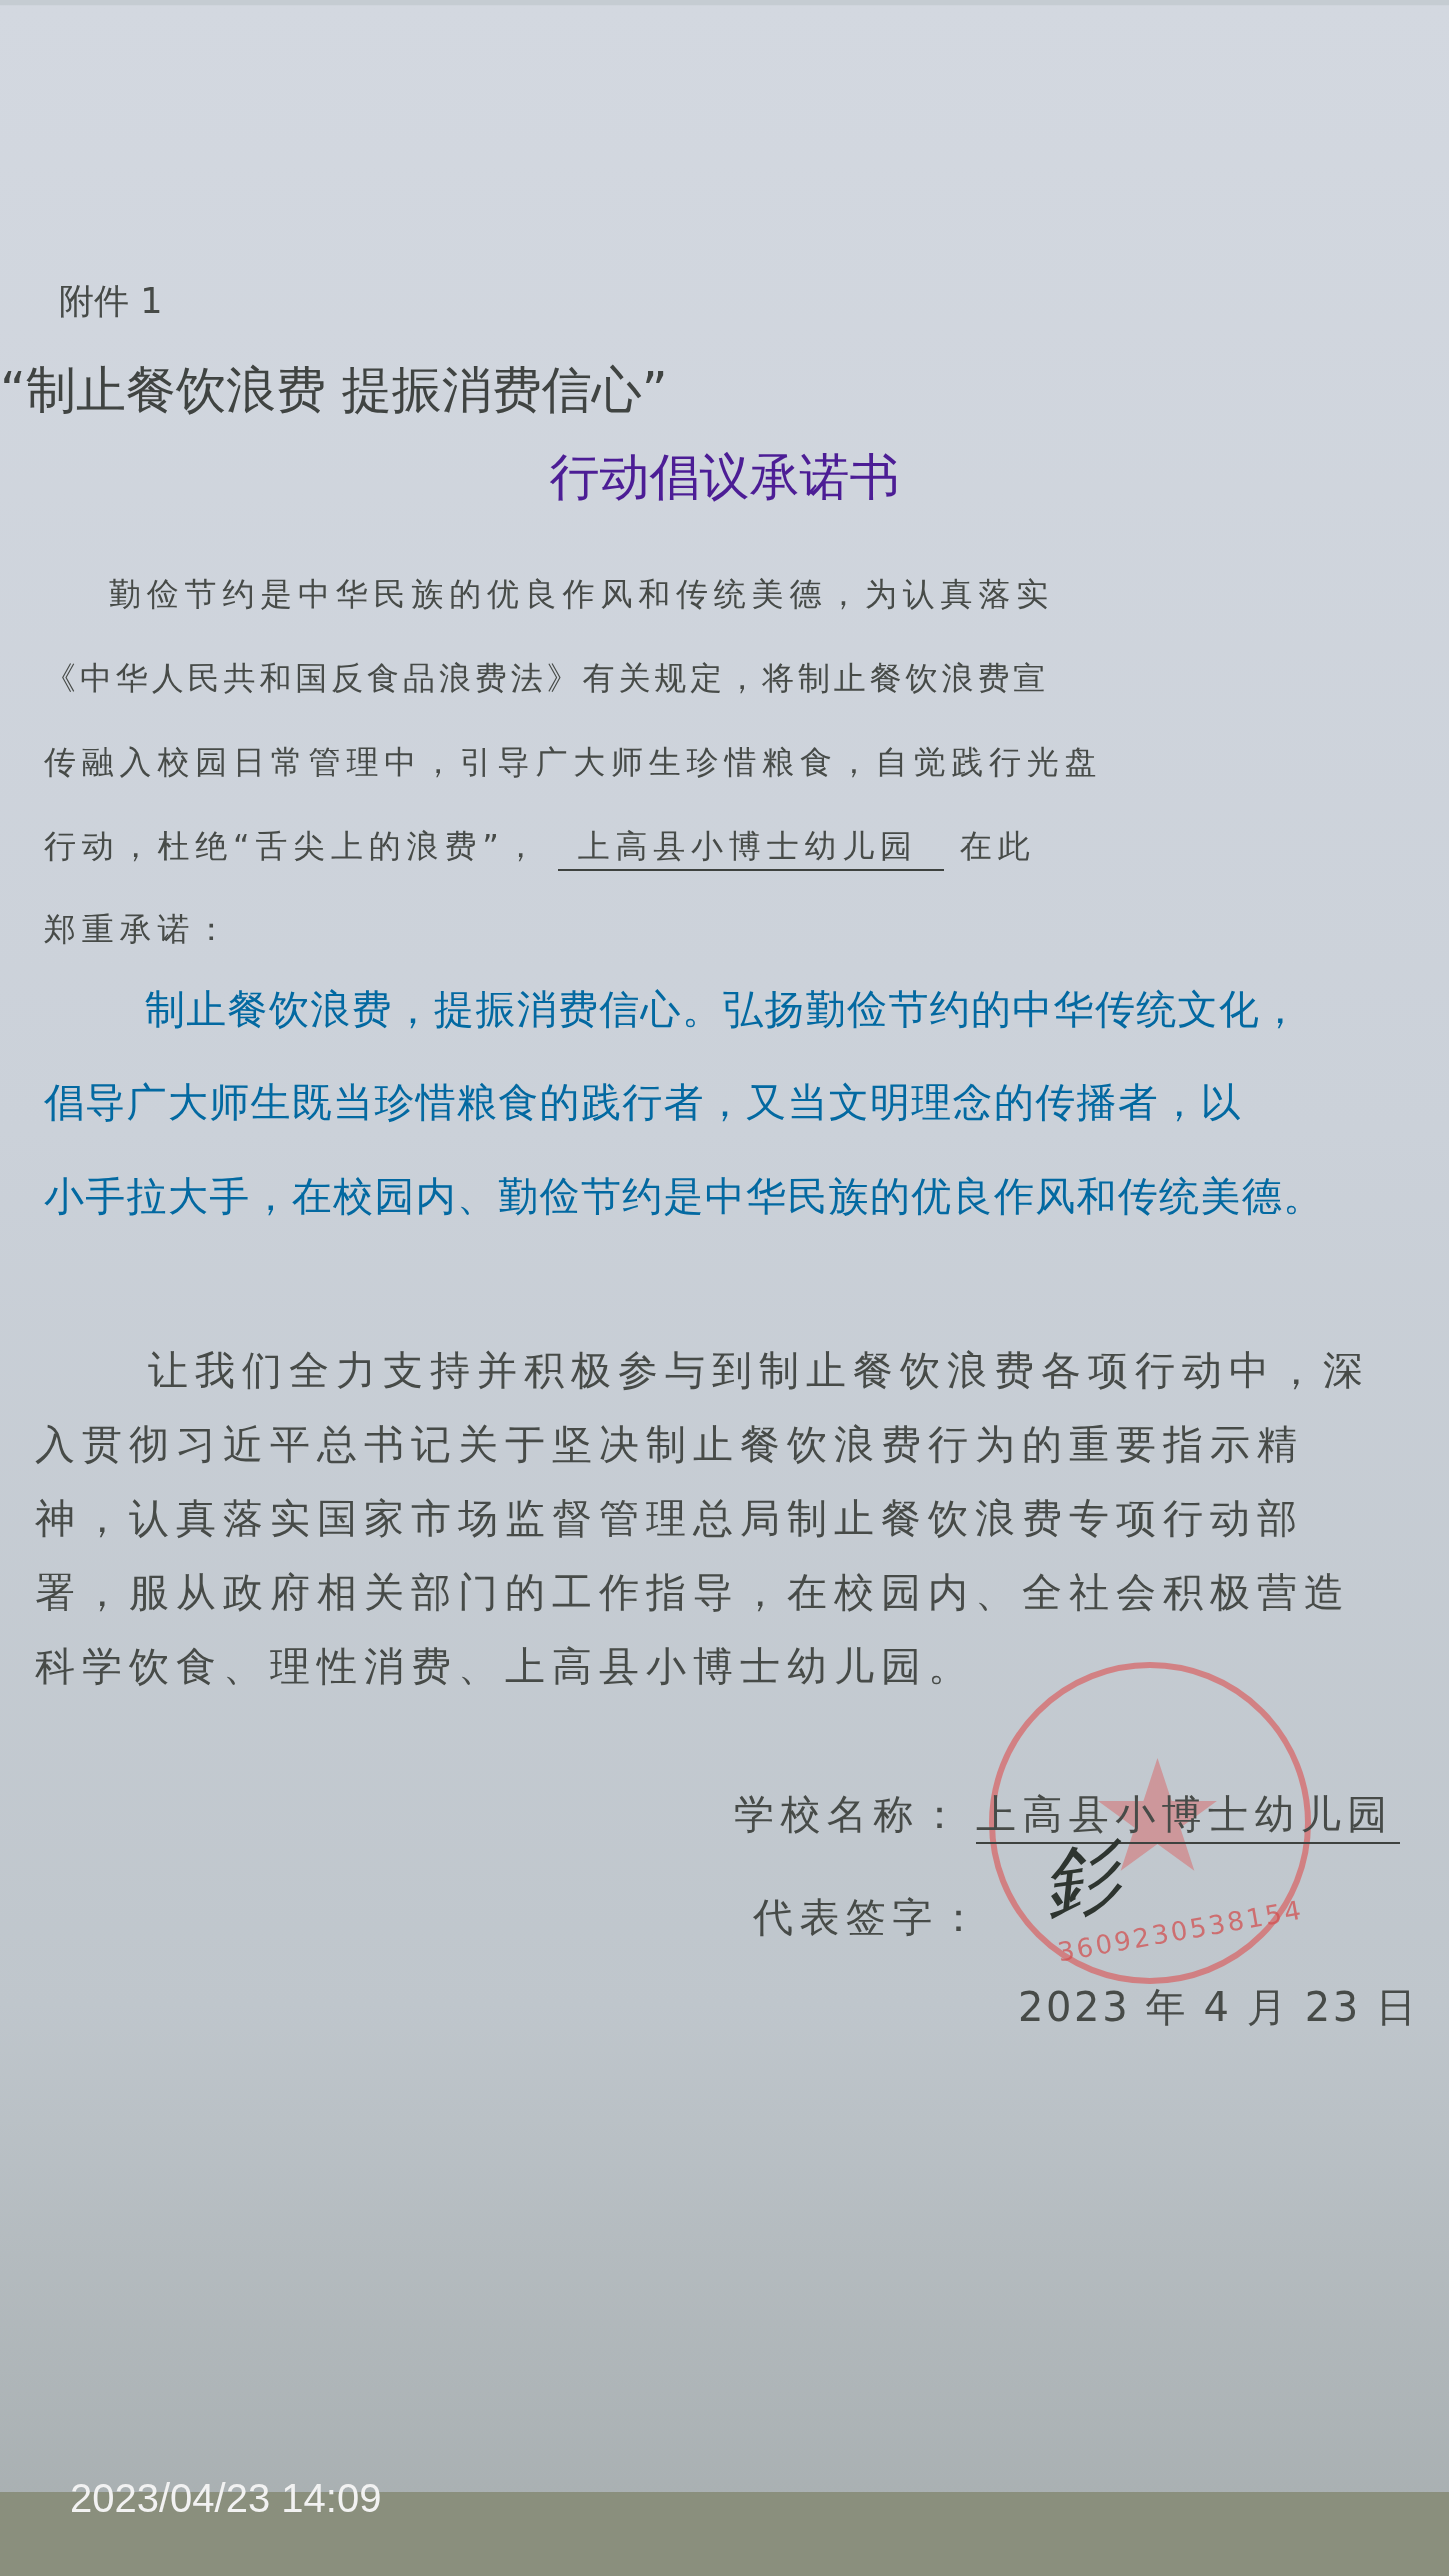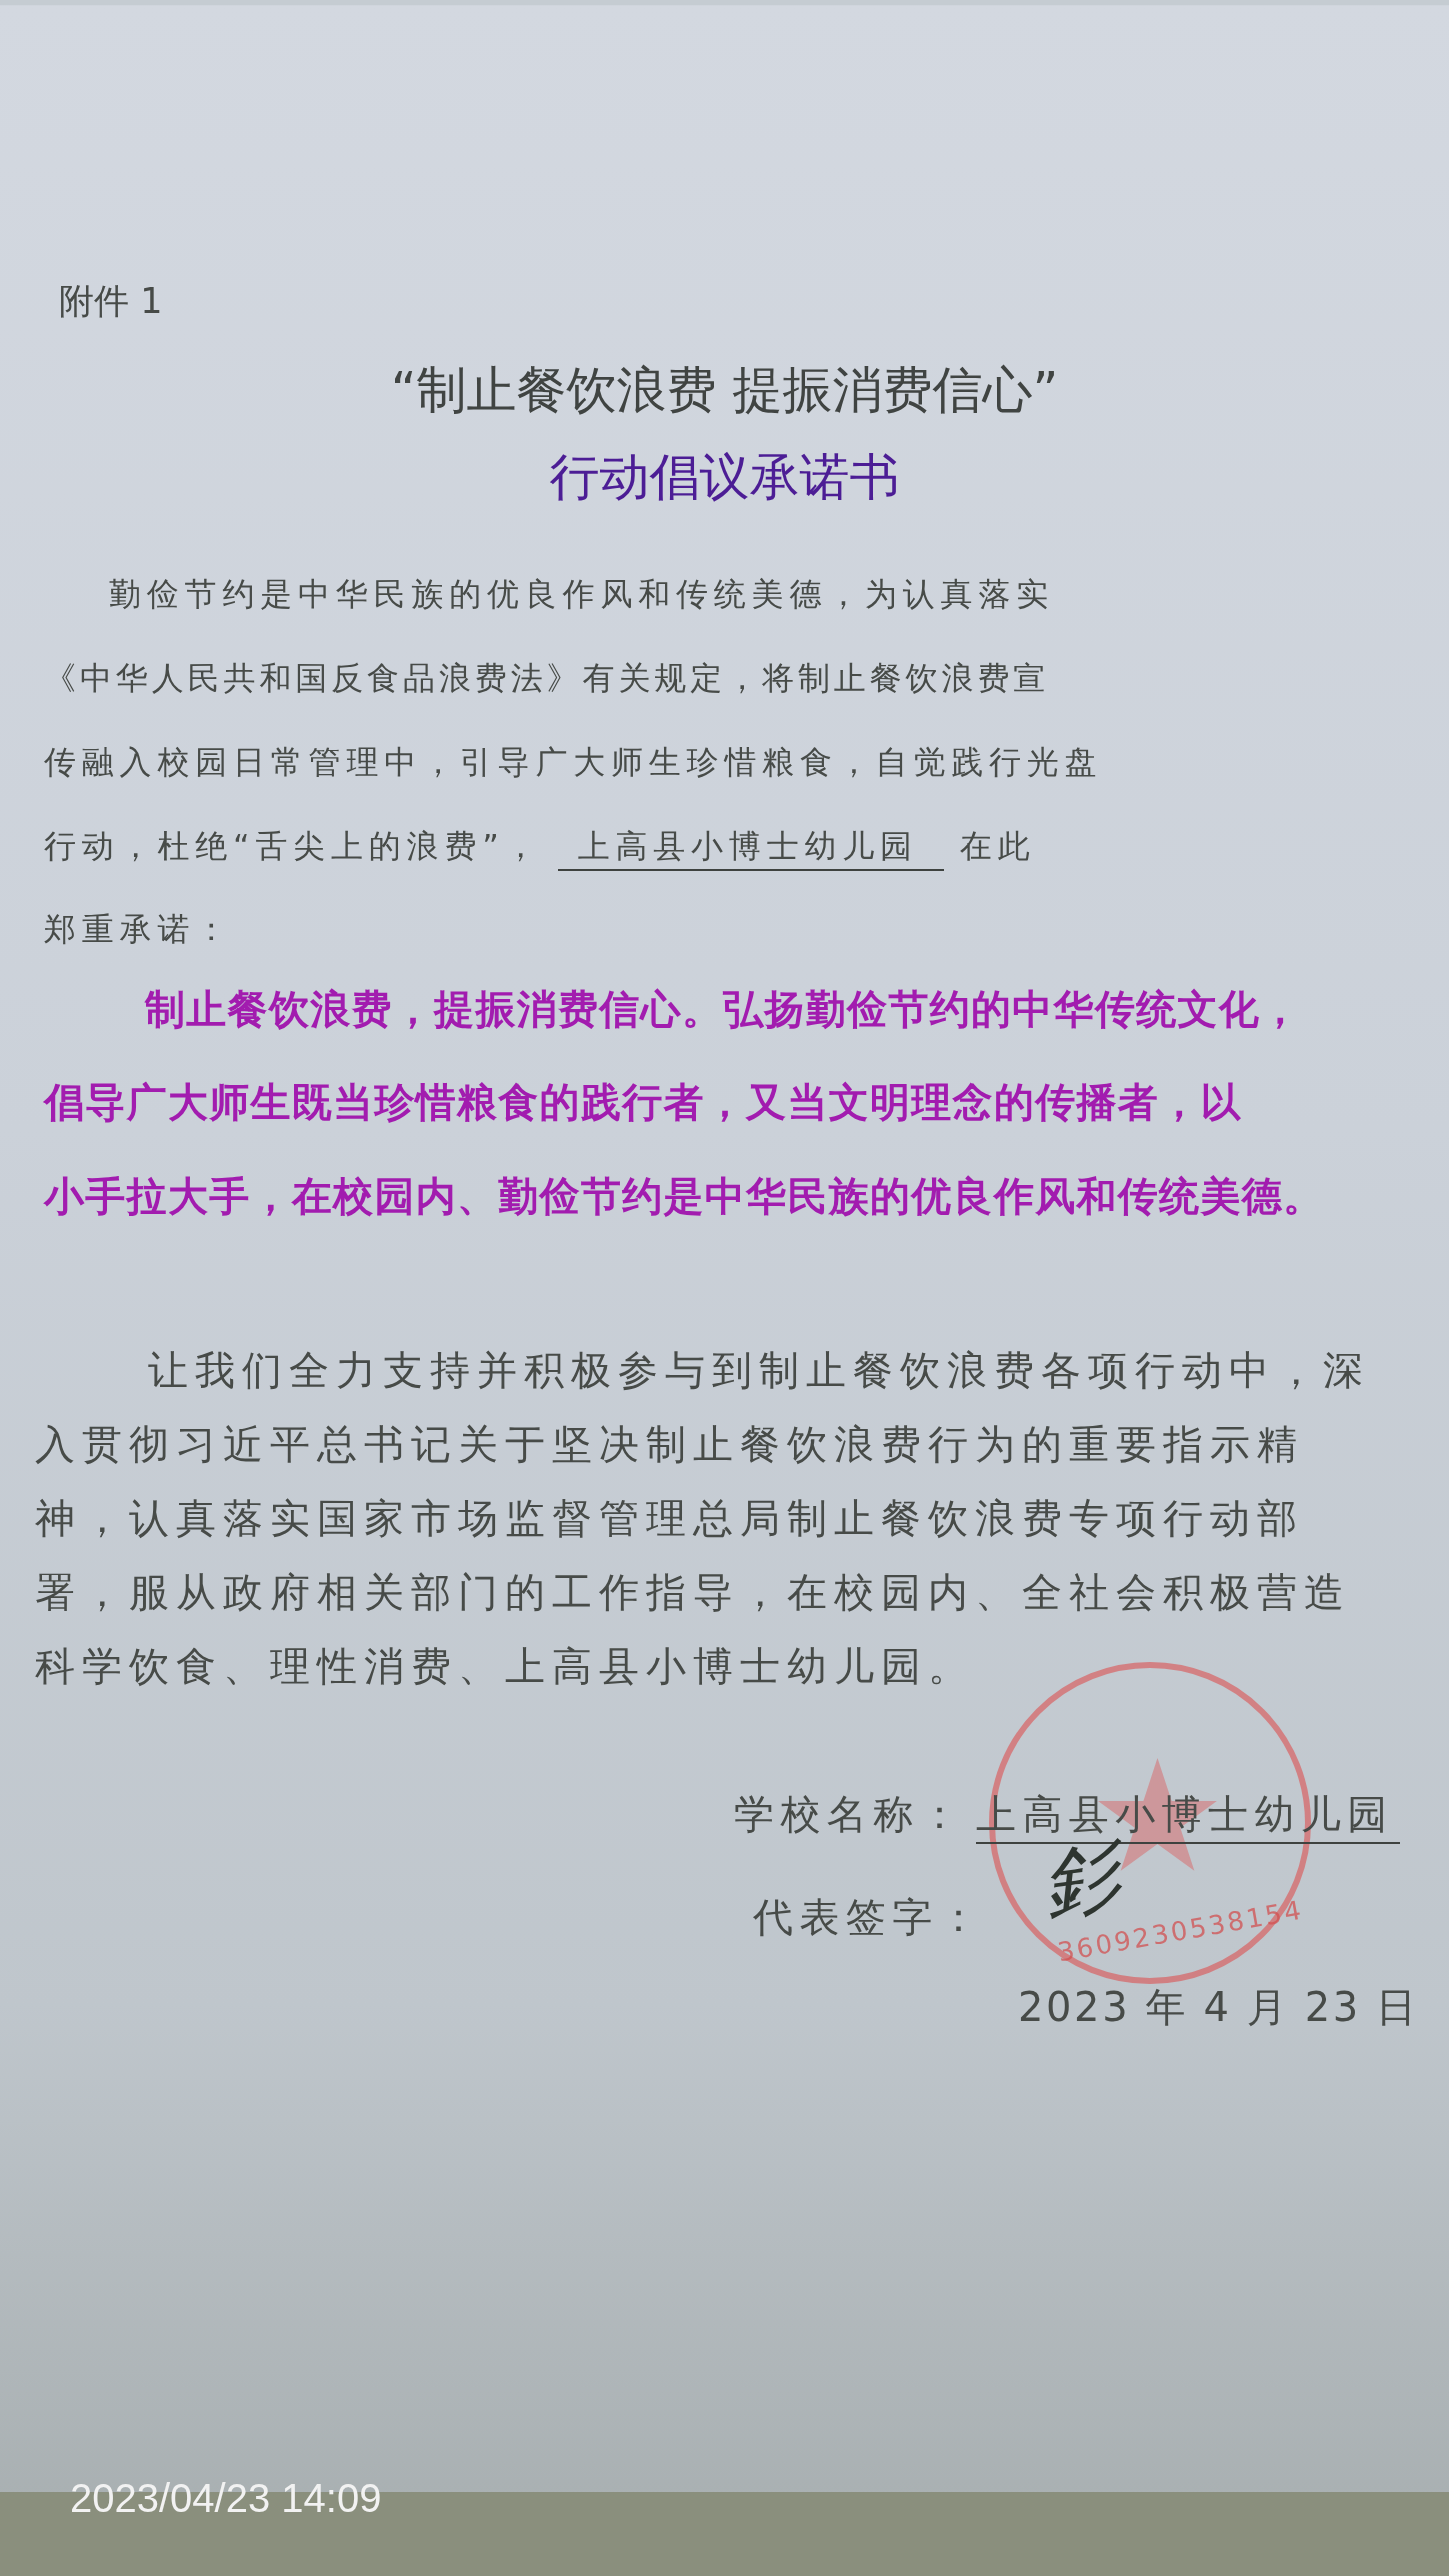--- a/index.html
+++ b/index.html
@@ -12,24 +12,24 @@
     position: absolute; left: 0; top: 5.2px; width: 1449px; height: 2499px;
     background: linear-gradient(180deg, #d3d8e0 0%, #cbd1d9 45%, #bfc6cc 80%, #a9b0b2 100%);
     clip-path: polygon(0 0, 100% 0, 100% 2489px, 0 2499px);
   }
   .floor {
     position: absolute; left: 0; top: 2492px; width: 1449px; height: 84px;
     background: #8a8f7d;
   }
   .txt { position: absolute; color: #474b48; white-space: nowrap; }
   .attach { left: 59px; top: 278px; font-size: 35px; }
-  .title1 { left: 0; width: 1449px; text-align: center; top: 357px; font-size: 50px; color: #404442; }
+  .title1 { left: 0; width: 1449px; top: 357px; font-size: 50px; color: #404442; }
   .title2 { left: 0; width: 1449px; text-align: center; top: 444px; font-size: 50px; color: #4c1d95; }
   .body1 { font-size: 32px; letter-spacing: 5.8px; left: 44px; margin-top: 44px; }
-  .body2 { font-size: 40px; font-weight: bold; left: 44px; letter-spacing: 1.3px; color: #a21caf; }
+  .body2 { font-size: 40px; font-weight: normal; left: 44px; letter-spacing: 1.3px; color: #0369a1; }
   .body3 { font-size: 40px; letter-spacing: 7px; left: 35px; }
   .uline { display: inline-block; border-bottom: 2.6px solid #3e423f; padding: 0 26px 0 19.3px; }
   .sign { font-size: 40px; letter-spacing: 6.4px; }
   .stamp {
     position: absolute; left: 989px; top: 1662px; width: 322px; height: 322px;
     border: 6.4px solid rgba(220,80,80,0.6); border-radius: 50%; box-sizing: border-box;
   }
   .stamp-star { position: absolute; left: 1088px; top: 1739px; font-size: 155px; color: rgba(220,90,90,0.45); line-height: 1; }
   .stamp-num { position: absolute; left: 1056px; top: 1916px; font-size: 26px; color: rgba(210,80,80,0.75); transform: rotate(-10deg); letter-spacing: 2.6px; }
   .signature { position: absolute; left: 1043px; top: 1829px; font-size: 77px; color: #2e3530; font-style: italic; font-family: "DejaVu Serif", serif; transform: rotate(-8deg); }

